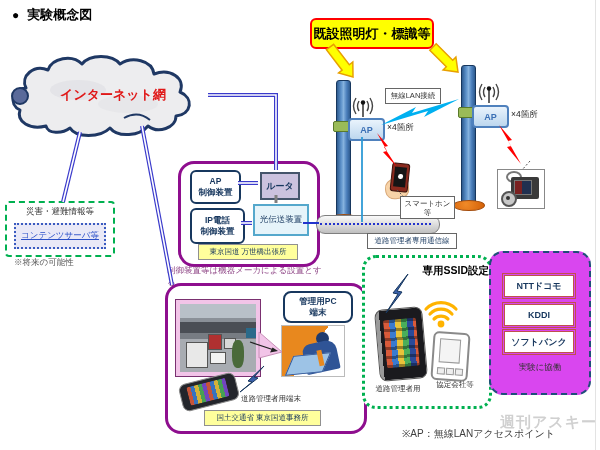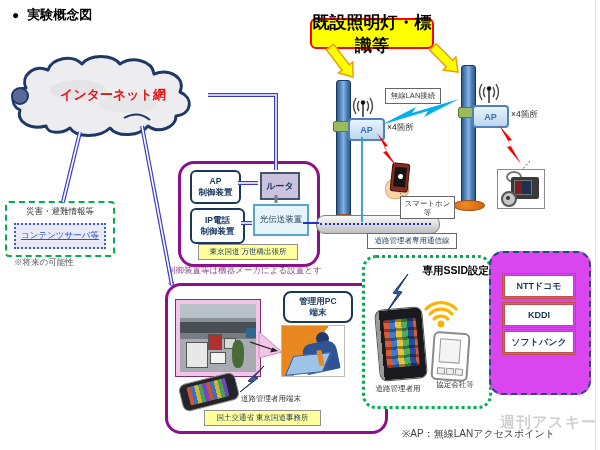--- a/index.html
+++ b/index.html
@@ -8,40 +8,40 @@
   .abs{position:absolute;}
   .prel{white-space:pre-line;}
   .ctr{display:flex;align-items:center;justify-content:center;text-align:center;}
   
   .title{left:12px;top:6px;font-size:13px;font-weight:bold;display:flex;gap:8px;align-items:center;}
   .bullet{font-size:12px;}
   
   .cloud-label{left:52px;top:86px;width:122px;text-align:center;color:#E01818;font-weight:bold;font-size:13px;}
   
   .callout{left:310px;top:18px;width:120px;height:27px;background:#FFFF00;border:2px solid #FF0000;
-           border-radius:6px;font-size:17px;font-weight:bold;}
+           border-radius:6px;font-size:13px;font-weight:bold;}
   
   .disaster{left:5px;top:201px;width:106px;height:52px;border:2px dashed #00B050;border-radius:4px;background:#fff;}
   .disaster .hd{position:absolute;left:0;top:3px;width:100%;text-align:center;font-size:8.5px;color:#333;}
   .server{position:absolute;left:7px;top:20px;width:88px;height:22px;background:#E9E9F7;
           border:2px dotted #3A5BC0;color:#2B50C8;font-size:8.5px;text-decoration:underline;}
   .future{left:14px;top:257px;width:95px;font-size:8.5px;color:#555;}
   
   .pbox{border:3px solid #8E0E8E;border-radius:16px;background:#fff;}
   .ctrl{left:178px;top:161px;width:136px;height:100px;}
   .nbox{position:absolute;background:#fff;border:2px solid #17375E;border-radius:6px;
         color:#17375E;font-weight:bold;font-size:8.5px;line-height:1.25;}
   .router{position:absolute;left:79px;top:8px;width:36px;height:24px;background:#CBC2DE;
           border:2px solid #44546A;color:#17375E;font-weight:bold;font-size:9px;}
   .optical{position:absolute;left:72px;top:40px;width:52px;height:28px;background:#E6F4FA;
            border:2px solid #55A8CC;color:#17375E;font-size:8.5px;}
   .ybox{background:#FFFF9C;border:1px solid #909090;color:#17375E;font-size:7.5px;}
   .ctrl-note{left:167px;top:265px;width:170px;font-size:8.5px;color:#8E4585;}
   
-  .mgmt{left:165px;top:283px;width:196px;height:145px;padding-left:21px;}
+  .mgmt{left:165px;top:283px;width:196px;height:145px;}
   .photo{position:absolute;left:7px;top:13px;width:86px;height:78px;background:#F2C4E8;border:1px solid #7A3070;padding:4px;box-sizing:border-box;}
   .photo-in{position:relative;width:100%;height:100%;overflow:hidden;
     background:linear-gradient(#B8C0C8 0 20%,#8A9098 20% 26%,#4A4E55 26% 42%,#777C83 42% 52%,#A8ACB2 52% 100%);}
   .veh{position:absolute;border:1px solid #555;}
   .clip{position:absolute;left:113px;top:39px;width:62px;height:50px;overflow:hidden;
         background:linear-gradient(125deg,#E8881E 0 48%,#FFFFFF 48%);border:1px solid #bbb;}
   .clip .head{position:absolute;left:34px;top:6px;width:13px;height:13px;border-radius:50%;background:#1F3B6E;}
   .clip .body{position:absolute;left:22px;top:16px;width:34px;height:30px;border-radius:8px 10px 2px 2px;background:#2F5496;transform:rotate(-12deg);}
   .clip .lap{position:absolute;left:8px;top:28px;width:34px;height:18px;background:#9DC3E6;transform:skewX(-28deg) rotate(-6deg);border:1px solid #2F5496;}
   .clip .strip{position:absolute;left:36px;top:24px;width:5px;height:16px;background:#E8881E;transform:rotate(-12deg);}
@@ -226,20 +226,21 @@
         <div class="bt" style="left:22px;"></div>
     </div>
     <div class="slabel abs" style="left:2px;top:126px;width:62px;">道路管理者用</div>
     <div class="slabel abs" style="left:62px;top:122px;width:56px;">協定会社等</div>
   </div>
 
   <div class="abs carriers">
     <div class="carrier ctr" style="top:22px;">NTTドコモ</div>
     <div class="carrier ctr" style="top:51px;">KDDI</div>
     <div class="carrier ctr" style="top:78px;">ソフトバンク</div>
+    <div class="coop">実験に協働</div>
   </div>
 
   <div class="abs wm">週刊アスキー</div>
   <div class="abs footnote">※AP：無線LANアクセスポイント</div>
   <div class="abs edge"></div>
 
   <svg class="layer" width="600" height="450">
 
     <g>
       <line x1="80" y1="132" x2="63" y2="202" stroke="#3A3ACB" stroke-width="4"></line>

